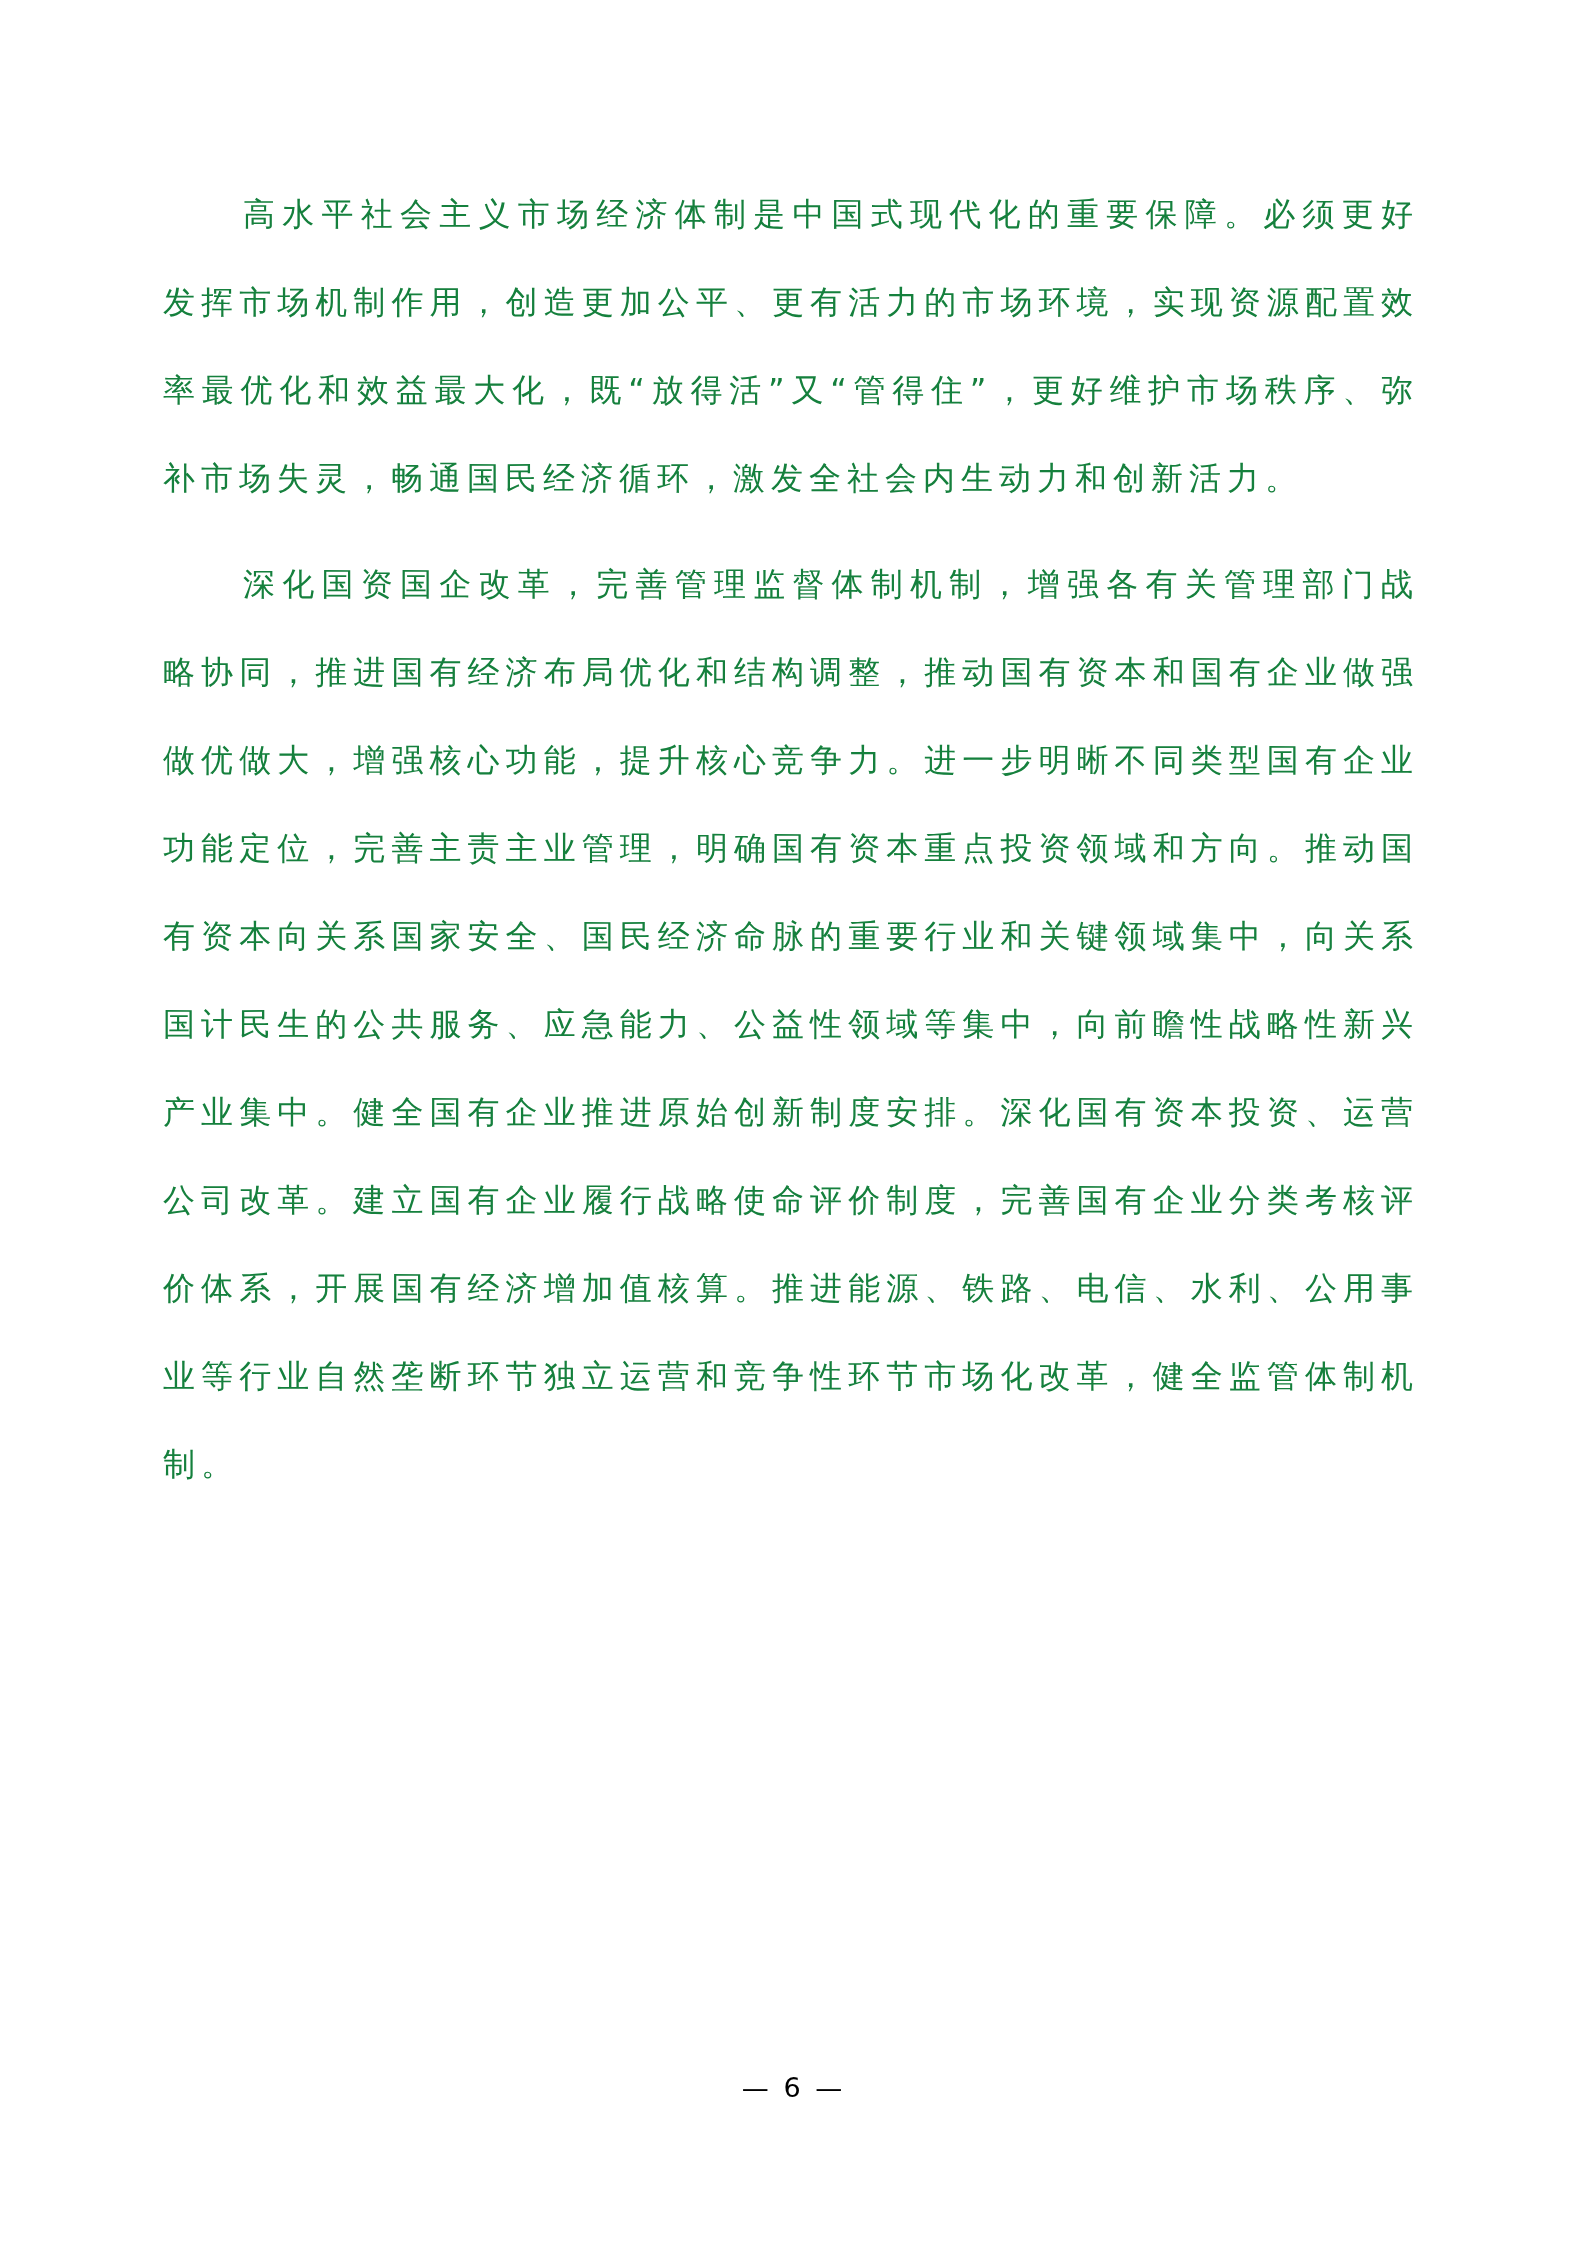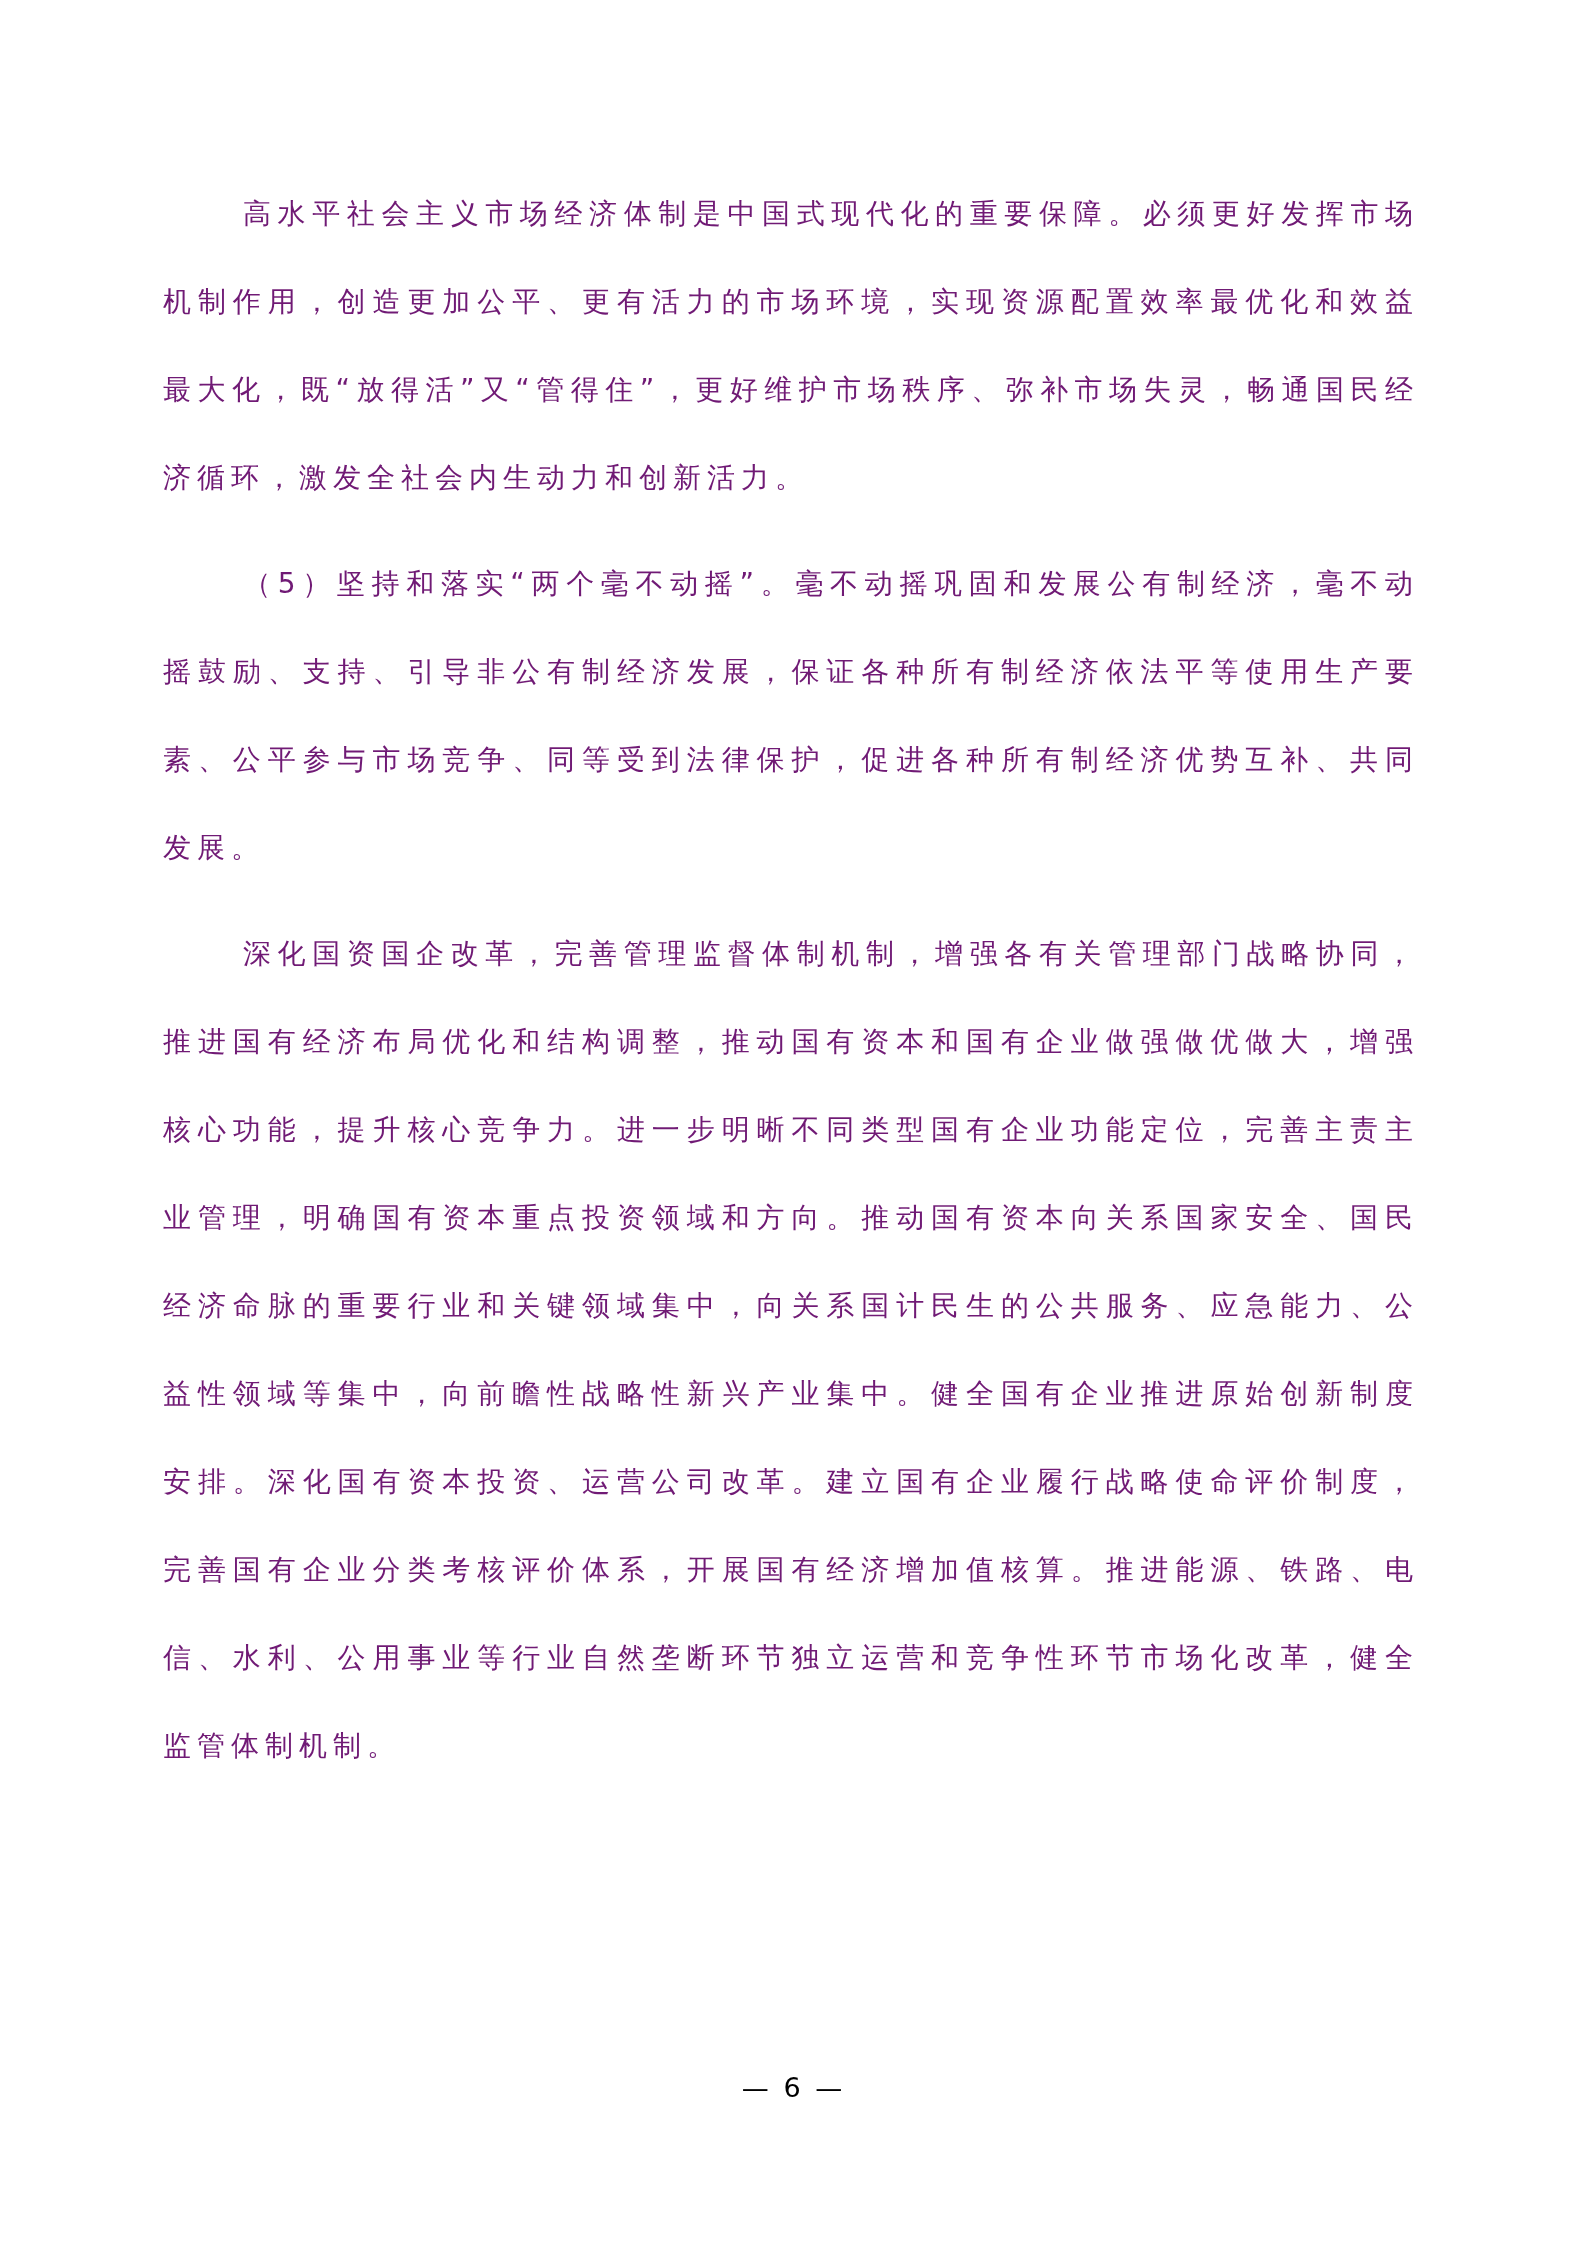--- a/index.html
+++ b/index.html
@@ -17,43 +17,42 @@
     overflow: hidden;
   }
   .content {
     position: absolute;
     left: 163px;
     top: 170px;
     width: 1256px;
   }
   p.para {
     margin: 0 0 18px 0;
-    font-size: 28px;
+    font-size: 32px;
     line-height: 88px;
     letter-spacing: 6px;
     text-align: justify;
     text-justify: inter-ideograph;
     text-indent: 80px;
-    color: #701a75;
+    color: #15803d;
     word-break: break-all;
   }
   .footer {
     position: absolute;
     left: 0;
     top: 2072px;
     width: 100%;
     text-align: center;
     font-size: 27px;
     letter-spacing: 3px;
     color: #000000;
   }
 </style>
 </head>
 <body>
 
 <div class="page">
   <div class="content">
     <p class="para">高水平社会主义市场经济体制是中国式现代化的重要保障。必须更好发挥市场机制作用，创造更加公平、更有活力的市场环境，实现资源配置效率最优化和效益最大化，既“放得活”又“管得住”，更好维护市场秩序、弥补市场失灵，畅通国民经济循环，激发全社会内生动力和创新活力。</p>
-    <p class="para">（5）坚持和落实“两个毫不动摇”。毫不动摇巩固和发展公有制经济，毫不动摇鼓励、支持、引导非公有制经济发展，保证各种所有制经济依法平等使用生产要素、公平参与市场竞争、同等受到法律保护，促进各种所有制经济优势互补、共同发展。</p>
     <p class="para">深化国资国企改革，完善管理监督体制机制，增强各有关管理部门战略协同，推进国有经济布局优化和结构调整，推动国有资本和国有企业做强做优做大，增强核心功能，提升核心竞争力。进一步明晰不同类型国有企业功能定位，完善主责主业管理，明确国有资本重点投资领域和方向。推动国有资本向关系国家安全、国民经济命脉的重要行业和关键领域集中，向关系国计民生的公共服务、应急能力、公益性领域等集中，向前瞻性战略性新兴产业集中。健全国有企业推进原始创新制度安排。深化国有资本投资、运营公司改革。建立国有企业履行战略使命评价制度，完善国有企业分类考核评价体系，开展国有经济增加值核算。推进能源、铁路、电信、水利、公用事业等行业自然垄断环节独立运营和竞争性环节市场化改革，健全监管体制机制。</p>
   </div>
   <div class="footer">— 6 —</div>
 </div>
 
 </body></html>

